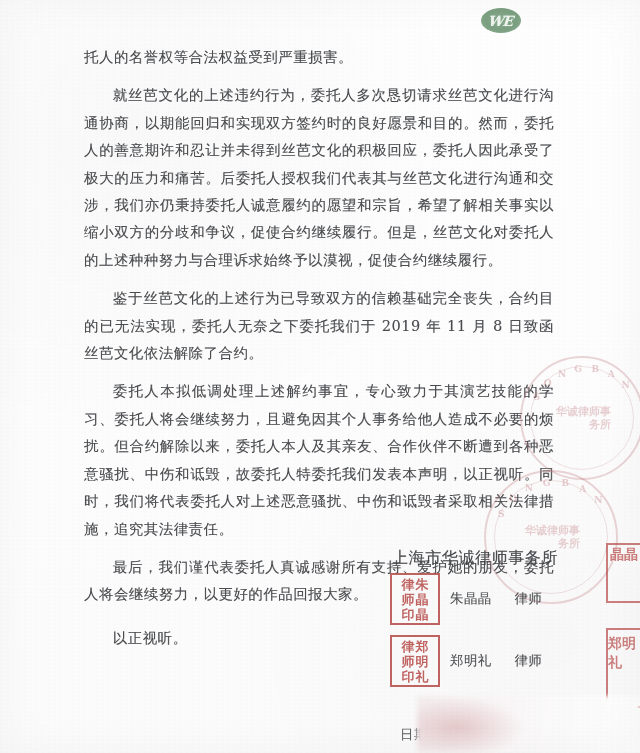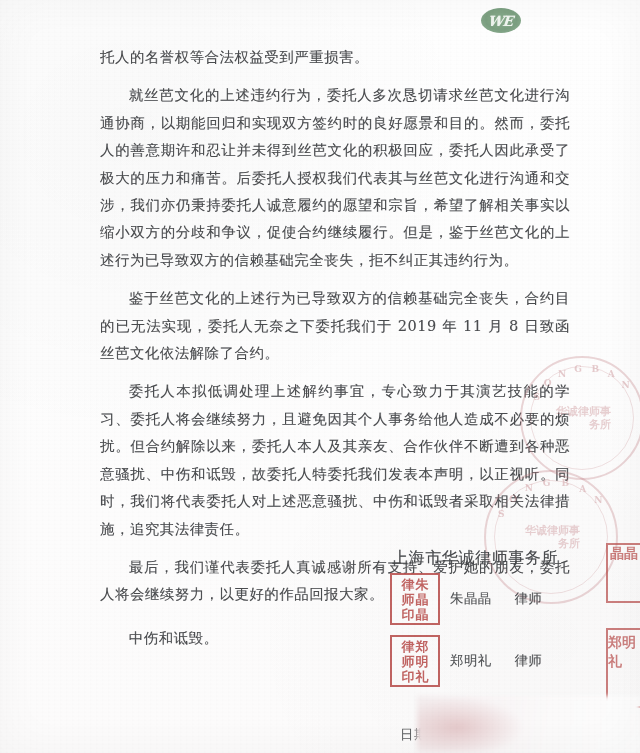--- a/index.html
+++ b/index.html
@@ -64,21 +64,21 @@
     font-weight: 700;
     font-size: 14px;
     letter-spacing: -1px;
     transform: skewX(-8deg);
     text-shadow: 0 0 1px rgba(255,255,255,.5);
   }
 
   
   #body-text {
     position: absolute;
-    left: 100px;
+    left: 84px;
     top: 44px;
     width: 470px;
   }
   .para {
     margin: 0 0 7px 0;
     font-size: 14.4px;
     line-height: 27.4px;
     color: #3d3f42;
     text-align: justify;
     text-justify: inter-character;
@@ -162,21 +162,20 @@
     opacity: .72;
     display: flex;
     flex-direction: column;
     align-items: center;
     box-sizing: border-box;
     font-size: 14px;
     font-weight: 700;
     line-height: 19px;
     filter: blur(.2px);
     overflow: hidden;
-    font-family: Liberation Mono, monospace;
   }
   #seal-edge-top { left: 606px; top: 543px; height: 60px; }
   #seal-edge-bottom { left: 606px; top: 628px; height: 80px; padding-top: 4px; }
 
   
   .seal-round {
     position: absolute;
     border: 2px solid rgba(190, 120, 126, .55);
     border-radius: 50%;
     opacity: .55;
@@ -251,25 +250,25 @@
 <body>
 
 <div id="page">
 
   <div id="logo">
     <span class="mark">WE</span>
   </div>
 
   <div id="body-text">
     <p class="para">托人的名誉权等合法权益受到严重损害。</p>
-    <p class="para indent p-gap">就丝芭文化的上述违约行为，委托人多次恳切请求丝芭文化进行沟通协商，以期能回归和实现双方签约时的良好愿景和目的。然而，委托人的善意期许和忍让并未得到丝芭文化的积极回应，委托人因此承受了极大的压力和痛苦。后委托人授权我们代表其与丝芭文化进行沟通和交涉，我们亦仍秉持委托人诚意履约的愿望和宗旨，希望了解相关事实以缩小双方的分歧和争议，促使合约继续履行。但是，鉴于丝芭文化的上述行为已导致双方的信赖基础完全丧失，拒不纠正其违约行为。</p>
+    <p class="para indent p-gap">就丝芭文化的上述违约行为，委托人多次恳切请求丝芭文化进行沟通协商，以期能回归和实现双方签约时的良好愿景和目的。然而，委托人的善意期许和忍让并未得到丝芭文化的积极回应，委托人因此承受了极大的压力和痛苦。后委托人授权我们代表其与丝芭文化进行沟通和交涉，我们亦仍秉持委托人诚意履约的愿望和宗旨，希望了解相关事实以缩小双方的分歧和争议，促使合约继续履行。但是，丝芭文化对委托人的上述种种努力与合理诉求始终予以漠视，促使合约继续履行。</p>
     <p class="para indent p-gap">鉴于丝芭文化的上述行为已导致双方的信赖基础完全丧失，合约目的已无法实现，委托人无奈之下委托我们于 2019 年 11 月 8 日致函丝芭文化依法解除了合约。</p>
     <p class="para indent p-gap">委托人本拟低调处理上述解约事宜，专心致力于其演艺技能的学习、委托人将会继续努力，且避免因其个人事务给他人造成不必要的烦扰。但合约解除以来，委托人本人及其亲友、合作伙伴不断遭到各种恶意骚扰、中伤和诋毁，故委托人特委托我们发表本声明，以正视听。同时，我们将代表委托人对上述恶意骚扰、中伤和诋毁者采取相关法律措施，追究其法律责任。</p>
     <p class="para indent p-gap">最后，我们谨代表委托人真诚感谢所有支持、爱护她的朋友，委托人将会继续努力，以更好的作品回报大家。</p>
-    <p class="para indent closing">中伤和诋毁。</p>
+    <p class="para indent closing">以正视听。</p>
   </div>
 
   <div class="seal-round" id="seal-round-top">
     <div class="inner-ring"></div>
     <div class="arc-text">
       <span style="transform:rotate(-62deg) translate(0,-55px) rotate(62deg)">S</span>
       <span style="transform:rotate(-44deg) translate(0,-55px) rotate(44deg)">O</span>
       <span style="transform:rotate(-26deg) translate(0,-55px) rotate(26deg)">N</span>
       <span style="transform:rotate(-8deg) translate(0,-55px) rotate(8deg)">G</span>
       <span style="transform:rotate(10deg) translate(0,-55px) rotate(-10deg)">B</span>

